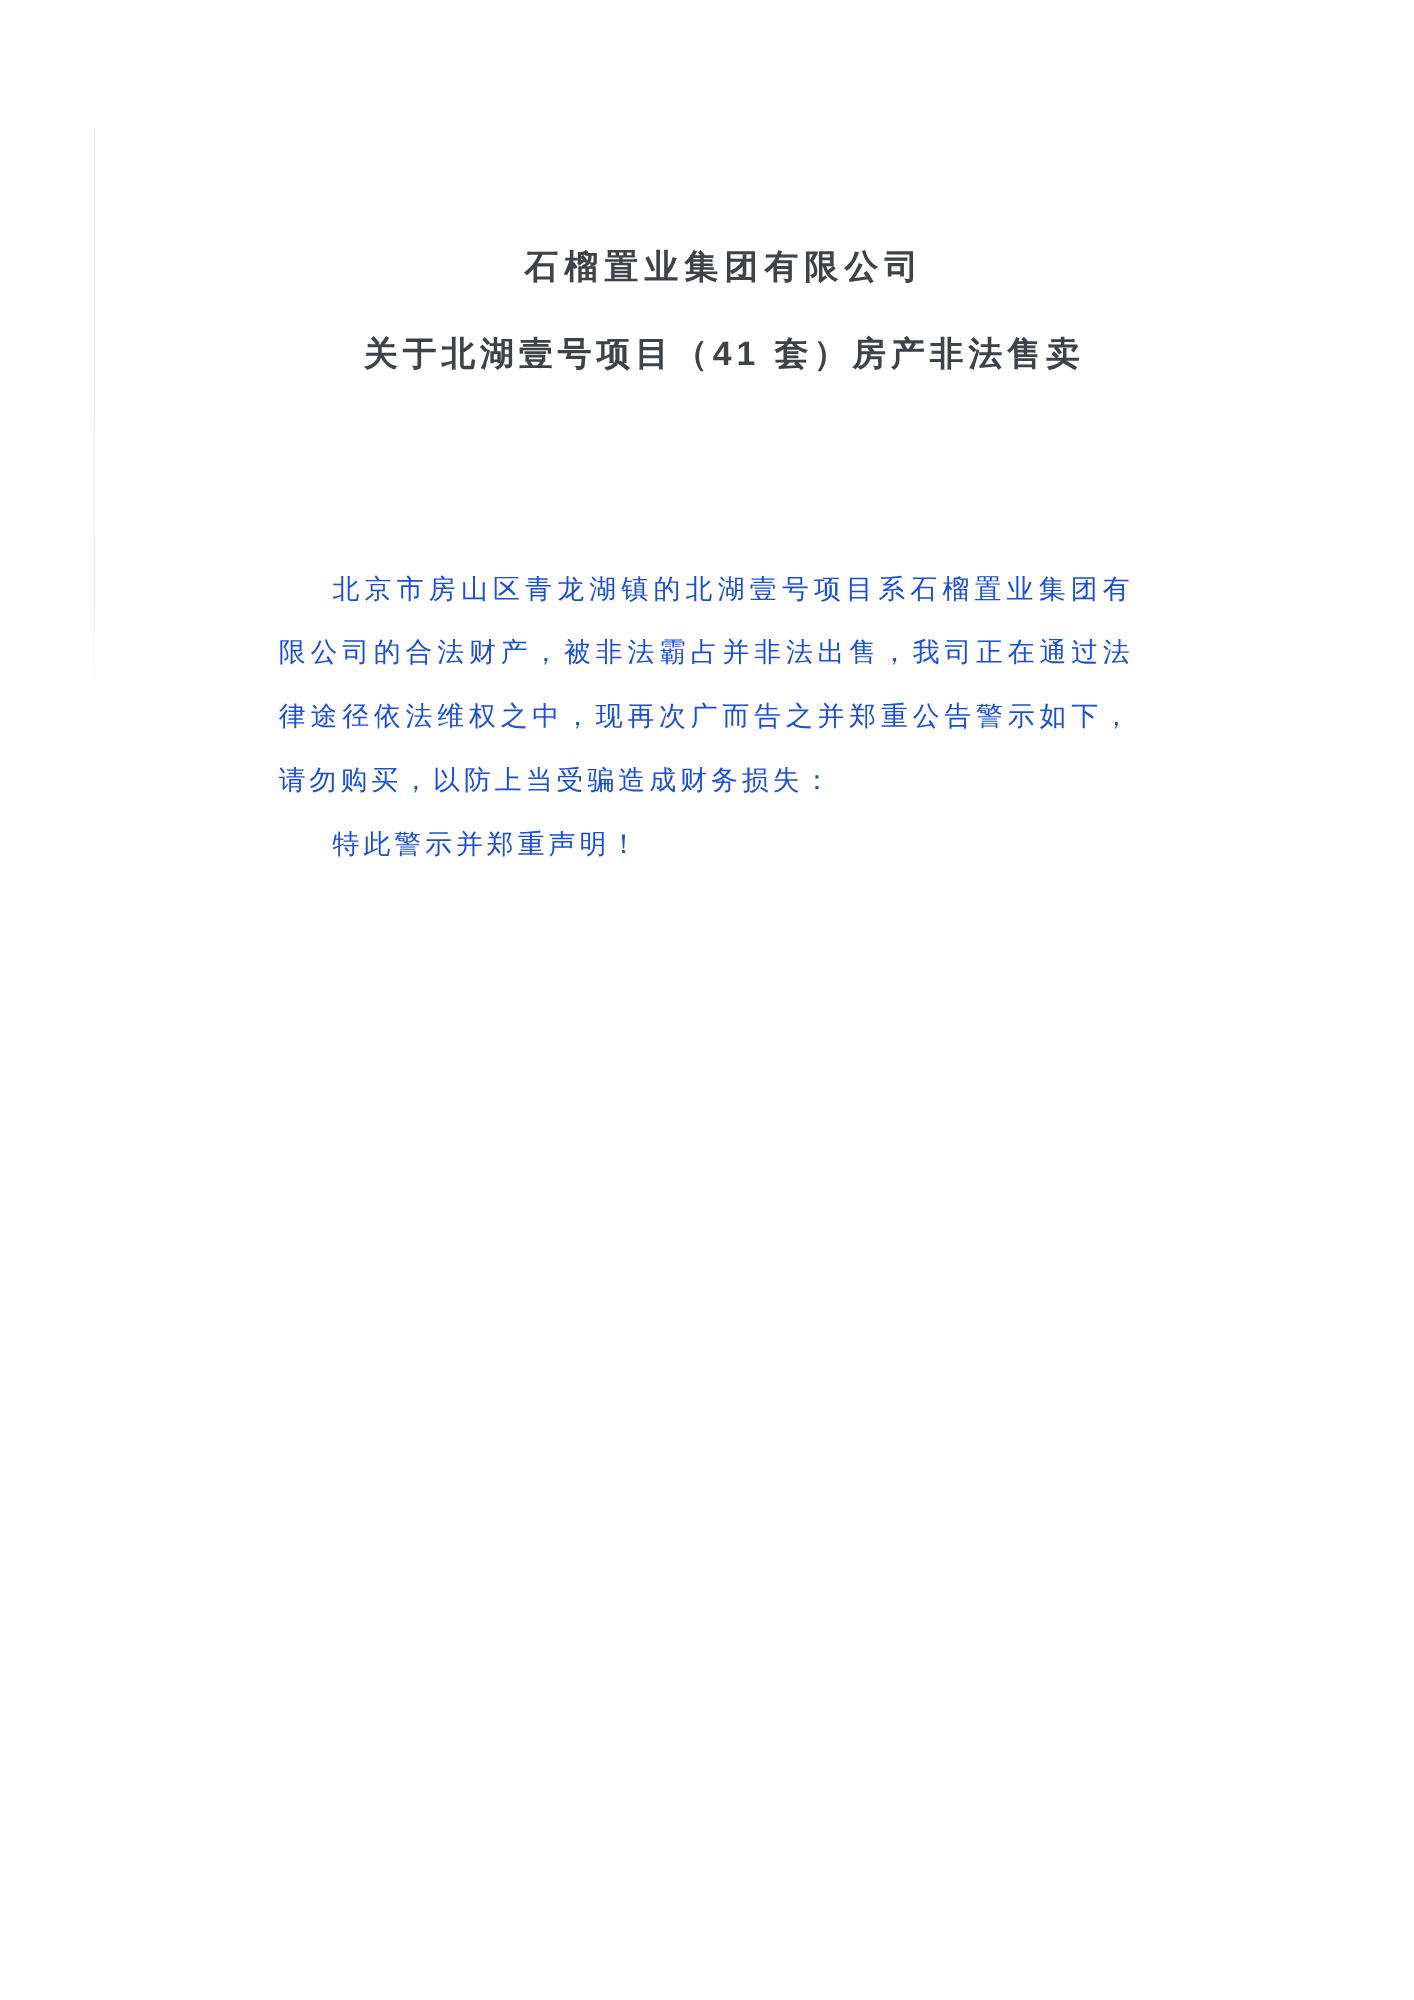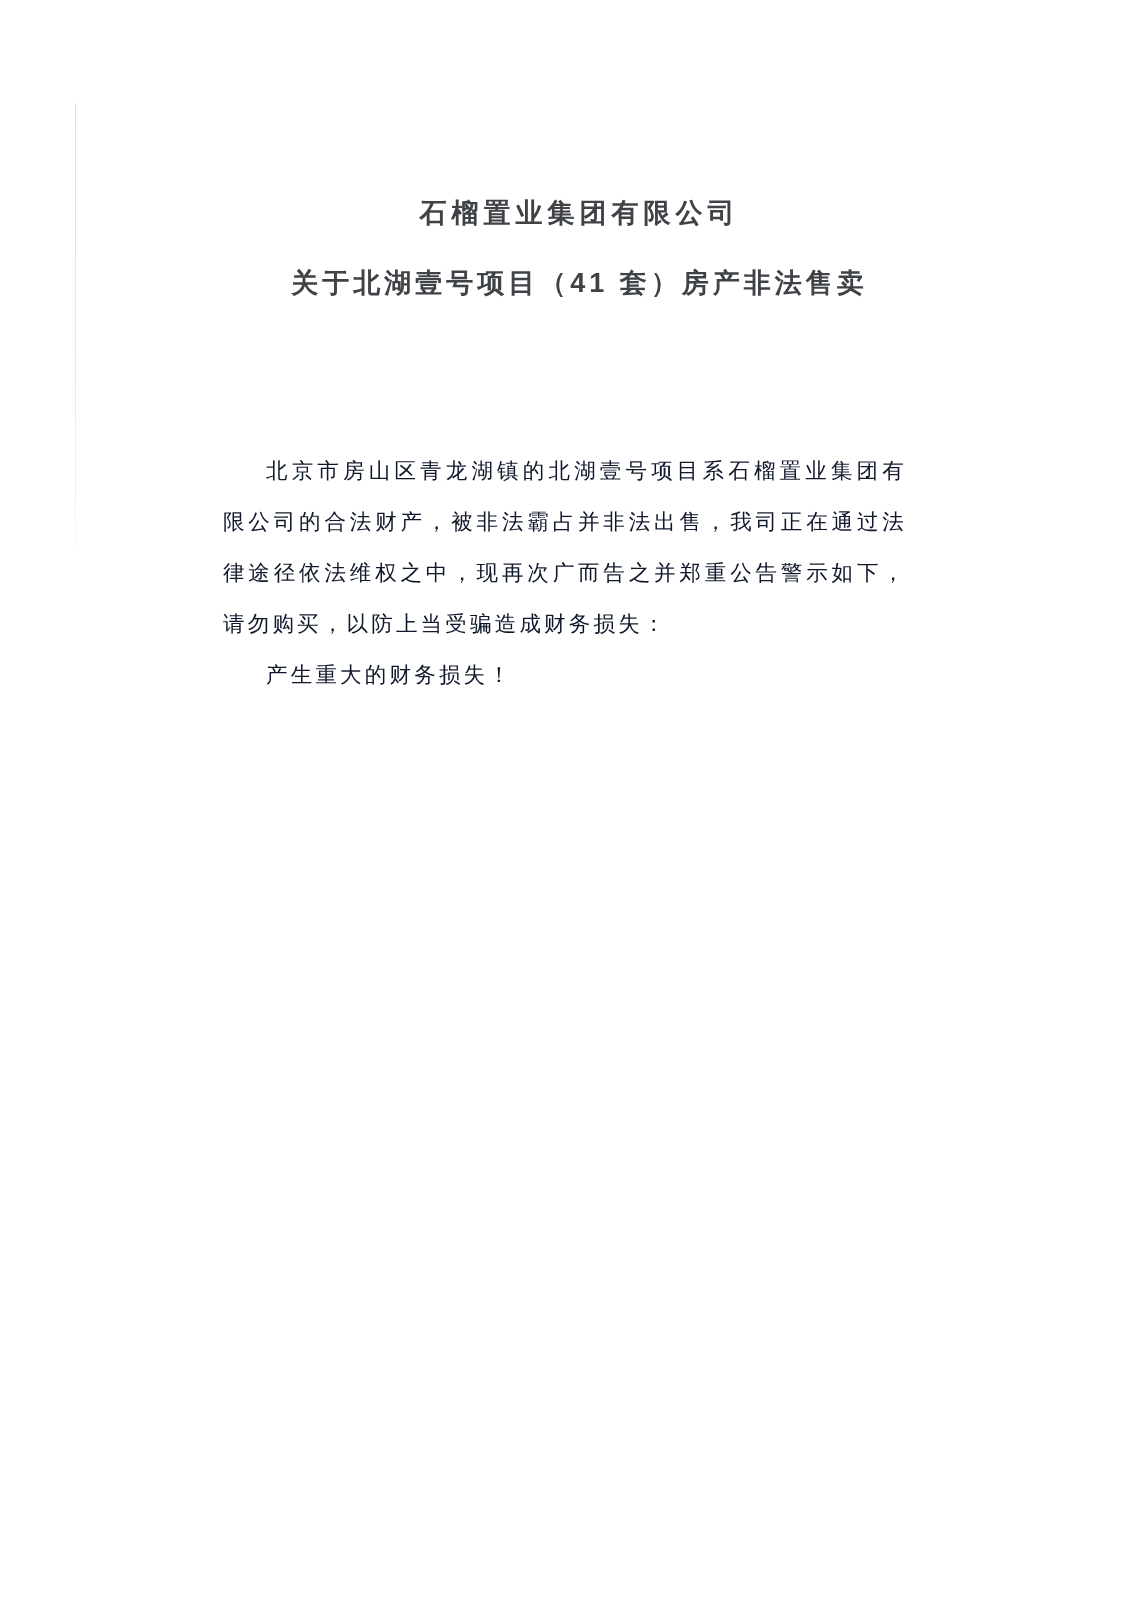--- a/index.html
+++ b/index.html
@@ -44,21 +44,21 @@
   .title-line.doc-type { letter-spacing: 11px; }
   .body-text {
     position: absolute;
     left: 223px;
     top: 446px;
     width: 684px;
     font-size: 21.5px;
     line-height: 51px;
     letter-spacing: 3.2px;
     text-align: justify;
-    color: #0f172a;
+    color: #1d4ed8;
   }
   .body-text p {
     margin: 0;
     padding: 0;
     text-indent: 2em;
   }
 </style>
 </head>
 <body>
 
@@ -66,16 +66,16 @@
 
   <div class="scan-artifact-line"></div>
 
   <div class="title-block">
     <div class="title-line letter-head">石榴置业集团有限公司</div>
     <div class="title-line">关于北湖壹号项目（41 套）房产非法售卖</div>
   </div>
 
   <div class="body-text">
     <p>北京市房山区青龙湖镇的北湖壹号项目系石榴置业集团有限公司的合法财产，被非法霸占并非法出售，我司正在通过法律途径依法维权之中，现再次广而告之并郑重公告警示如下，请勿购买，以防上当受骗造成财务损失：</p>
-    <p>产生重大的财务损失！</p>
+    <p>特此警示并郑重声明！</p>
   </div>
 
 </div>
 
 </body></html>

